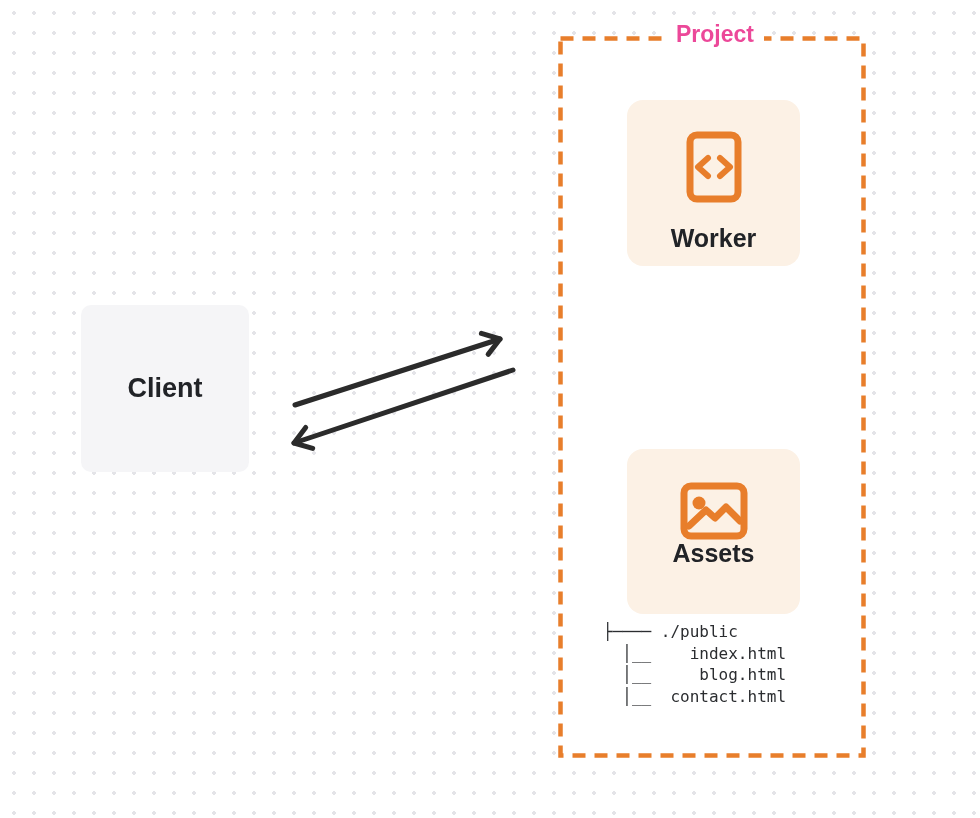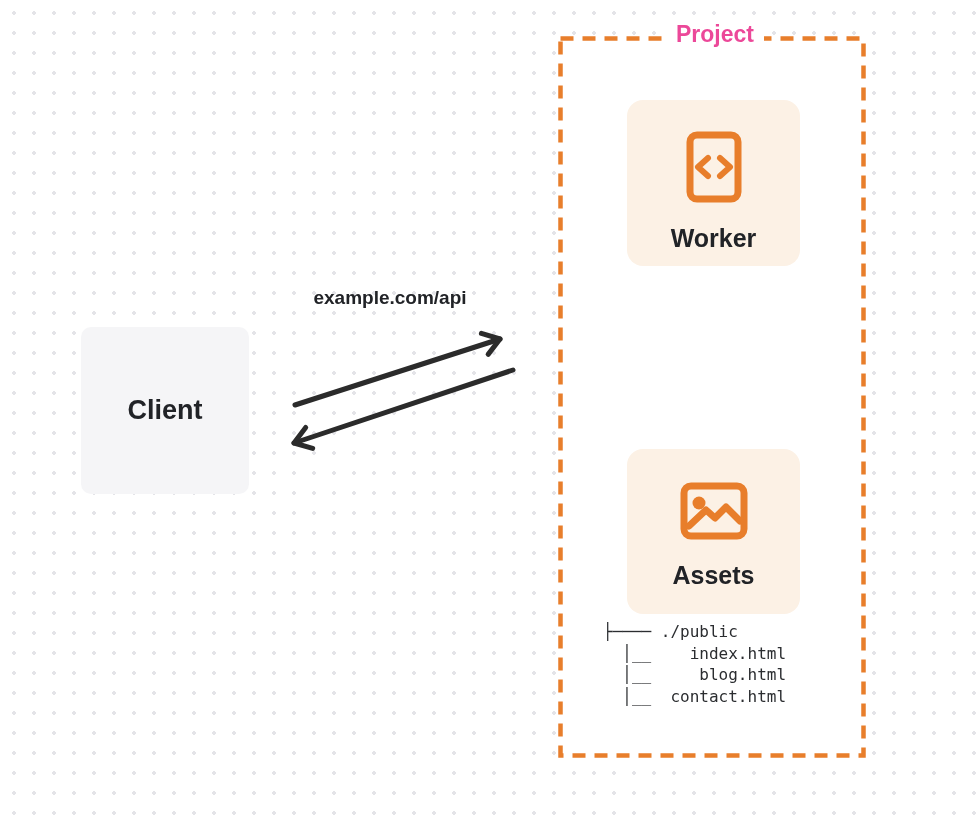--- a/index.html
+++ b/index.html
@@ -14,31 +14,31 @@
     font-family:"Liberation Sans",sans-serif;
   }
   #overlay{position:absolute;left:0;top:0;}
   .project-label{
     position:absolute;left:715px;top:21px;transform:translateX(-50%);
     font-size:23px;font-weight:700;color:#ec4899;
     background:#FFFFFF;padding:0 10px;white-space:nowrap;z-index:3;
   }
   .card{position:absolute;display:flex;flex-direction:column;align-items:center;z-index:2;}
   .client-card{
-    left:81px;top:327px;width:168px;height:167px;
+    left:81px;top:305px;width:168px;height:167px;
     background:#F5F5F7;border-radius:10px;justify-content:center;align-items:center;
   }
   .client-card .card-label{font-size:27px;}
   .worker-card{
     left:627px;top:100px;width:173px;height:166px;
     background:#FCF1E5;border-radius:16px;padding-top:31px;box-sizing:border-box;gap:22px;
   }
   .assets-card{
     left:627px;top:449px;width:173px;height:165px;
-    background:#FCF1E5;border-radius:16px;padding-top:33px;box-sizing:border-box;gap:22px;
+    background:#FCF1E5;border-radius:16px;padding-top:33px;box-sizing:border-box;
   }
   .card-label{
     font-size:25px;font-weight:700;color:#212327;line-height:1.1;white-space:nowrap;
   }
   .request-label{
     position:absolute;left:390px;top:287px;transform:translateX(-50%);
     font-size:19px;font-weight:700;color:#212327;white-space:nowrap;z-index:2;
   }
   .file-tree{
     position:absolute;left:603px;top:621px;margin:0;z-index:2;
@@ -62,21 +62,20 @@
     <line x1="295" y1="405" x2="500" y2="339" stroke="#2B2B2B" stroke-width="5" stroke-linecap="round" marker-end="url(#arrowhead)"></line>
     <line x1="513" y1="370" x2="294" y2="443" stroke="#2B2B2B" stroke-width="5" stroke-linecap="round" marker-end="url(#arrowhead)"></line>
   </svg>
 
   <div class="project-label">Project</div>
 
   <div class="card client-card">
     <div class="card-label">Client</div>
   </div>
 
-  <div class="request-label">example.com/api</div>
 
   <div class="card worker-card">
     <svg class="icon" width="56" height="72" viewBox="0 0 56 72">
       <rect x="4" y="4" width="48" height="64" rx="7" fill="none" stroke="#E87E2B" stroke-width="7"></rect>
       <path d="M22 27 L12 36 L22 45" fill="none" stroke="#E87E2B" stroke-width="6" stroke-linecap="round" stroke-linejoin="round"></path>
       <path d="M34 27 L44 36 L34 45" fill="none" stroke="#E87E2B" stroke-width="6" stroke-linecap="round" stroke-linejoin="round"></path>
     </svg>
     <div class="card-label">Worker</div>
   </div>
 

